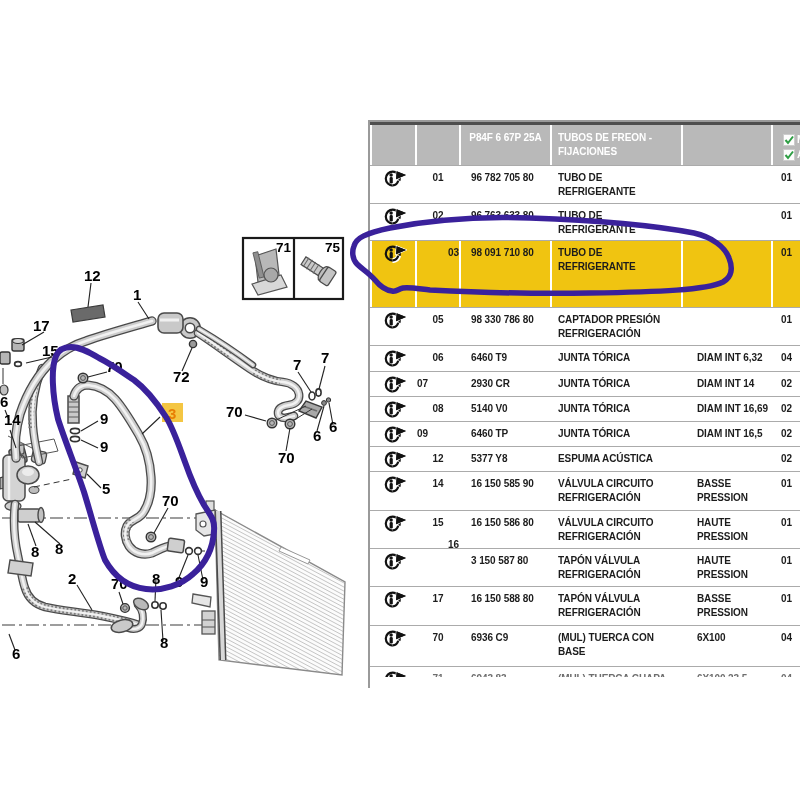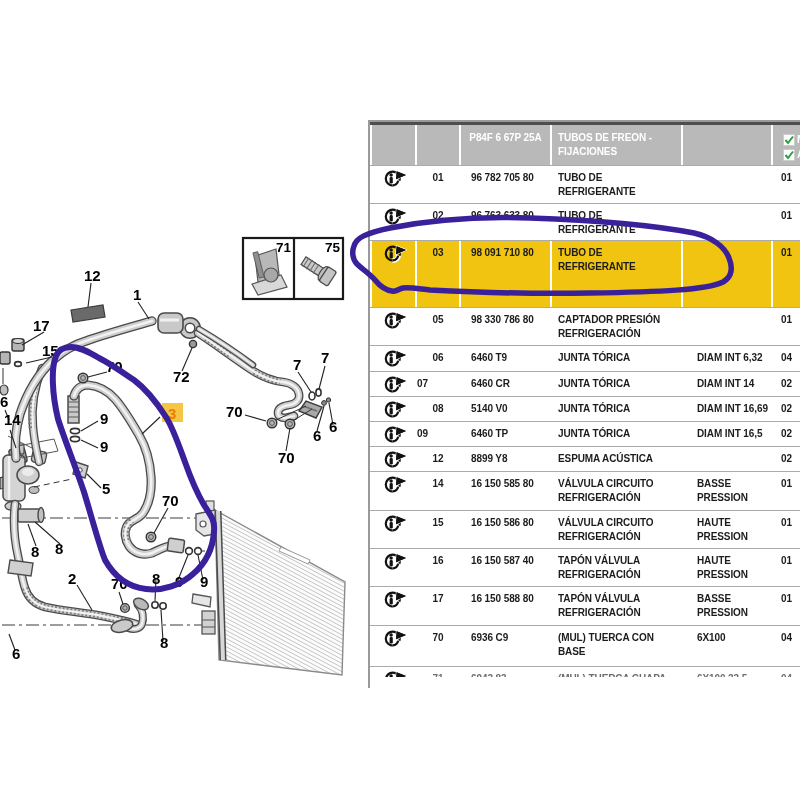--- a/index.html
+++ b/index.html
@@ -79,21 +79,21 @@
     <svg width="23" height="18" viewBox="0 0 23 18" style="position:absolute;left:0;top:0">
 <circle cx="8.8" cy="8.6" r="7" fill="none" stroke="#111" stroke-width="2.2"></circle>
 <circle cx="7.1" cy="4.9" r="1.75" fill="#111" stroke="none"></circle>
 <rect x="5.6" y="7.1" width="3.2" height="6.5" rx="1.3" fill="#111"></rect>
 <path d="M 8.6,15.5 C 11.7,15.7 13.6,14.4 14.8,10.6" fill="none" stroke="#fff" stroke-width="5"></path>
 <path d="M 8.6,15.4 C 11.4,15.5 13.2,14.3 14.2,10.8" fill="none" stroke="#111" stroke-width="2.3"></path>
 <polygon points="12.6,1.2 22,4.9 12.1,9.3" fill="#111" stroke="#fff" stroke-width="1.6" paint-order="stroke"></polygon>
 <polygon points="12.6,1.2 22,4.9 12.1,9.3" fill="#111"></polygon>
 </svg>
   </div>
-<div class="cell" style="left:417px;top:246px;width:42px;text-align:center;color:#1c1c1c">03</div>
+<div class="cell" style="left:417px;top:246px;width:42px;text-align:right;color:#1c1c1c">03</div>
 <div class="cell" style="left:471px;top:246px;color:#1c1c1c">98 091 710 80</div>
 <div class="cell" style="left:558px;top:246px;color:#1c1c1c">TUBO DE<br>REFRIGERANTE</div>
 <div class="cell" style="left:773px;top:246px;width:27px;text-align:center;color:#1c1c1c">01</div>
 
 <div class="sep" style="left:370px;top:307px;width:430px"></div>
 <div style="position:absolute;left:384px;top:312px;width:23px;height:18px">
     <svg width="23" height="18" viewBox="0 0 23 18" style="position:absolute;left:0;top:0">
 <circle cx="8.8" cy="8.6" r="7" fill="none" stroke="#111" stroke-width="2.2"></circle>
 <circle cx="7.1" cy="4.9" r="1.75" fill="#111" stroke="none"></circle>
 <rect x="5.6" y="7.1" width="3.2" height="6.5" rx="1.3" fill="#111"></rect>
@@ -132,21 +132,21 @@
 <circle cx="8.8" cy="8.6" r="7" fill="none" stroke="#111" stroke-width="2.2"></circle>
 <circle cx="7.1" cy="4.9" r="1.75" fill="#111" stroke="none"></circle>
 <rect x="5.6" y="7.1" width="3.2" height="6.5" rx="1.3" fill="#111"></rect>
 <path d="M 8.6,15.5 C 11.7,15.7 13.6,14.4 14.8,10.6" fill="none" stroke="#fff" stroke-width="5"></path>
 <path d="M 8.6,15.4 C 11.4,15.5 13.2,14.3 14.2,10.8" fill="none" stroke="#111" stroke-width="2.3"></path>
 <polygon points="12.6,1.2 22,4.9 12.1,9.3" fill="#111" stroke="#fff" stroke-width="1.6" paint-order="stroke"></polygon>
 <polygon points="12.6,1.2 22,4.9 12.1,9.3" fill="#111"></polygon>
 </svg>
   </div>
 <div class="cell" style="left:417px;top:377px;width:42px;color:#1c1c1c">07</div>
-<div class="cell" style="left:471px;top:377px;color:#1c1c1c">6460 CR</div>
+<div class="cell" style="left:471px;top:377px;color:#1c1c1c">2930 CR</div>
 <div class="cell" style="left:558px;top:377px;color:#1c1c1c">JUNTA TÓRICA</div>
 <div class="cell" style="left:697px;top:377px;color:#1c1c1c">DIAM INT 14</div>
 <div class="cell" style="left:773px;top:377px;width:27px;text-align:center;color:#1c1c1c">02</div>
 
 <div class="sep" style="left:370px;top:396px;width:430px"></div>
 <div style="position:absolute;left:384px;top:401px;width:23px;height:18px">
     <svg width="23" height="18" viewBox="0 0 23 18" style="position:absolute;left:0;top:0">
 <circle cx="8.8" cy="8.6" r="7" fill="none" stroke="#111" stroke-width="2.2"></circle>
 <circle cx="7.1" cy="4.9" r="1.75" fill="#111" stroke="none"></circle>
 <rect x="5.6" y="7.1" width="3.2" height="6.5" rx="1.3" fill="#111"></rect>
@@ -186,38 +186,38 @@
 <circle cx="8.8" cy="8.6" r="7" fill="none" stroke="#111" stroke-width="2.2"></circle>
 <circle cx="7.1" cy="4.9" r="1.75" fill="#111" stroke="none"></circle>
 <rect x="5.6" y="7.1" width="3.2" height="6.5" rx="1.3" fill="#111"></rect>
 <path d="M 8.6,15.5 C 11.7,15.7 13.6,14.4 14.8,10.6" fill="none" stroke="#fff" stroke-width="5"></path>
 <path d="M 8.6,15.4 C 11.4,15.5 13.2,14.3 14.2,10.8" fill="none" stroke="#111" stroke-width="2.3"></path>
 <polygon points="12.6,1.2 22,4.9 12.1,9.3" fill="#111" stroke="#fff" stroke-width="1.6" paint-order="stroke"></polygon>
 <polygon points="12.6,1.2 22,4.9 12.1,9.3" fill="#111"></polygon>
 </svg>
   </div>
 <div class="cell" style="left:417px;top:452px;width:42px;text-align:center;color:#1c1c1c">12</div>
-<div class="cell" style="left:471px;top:452px;color:#1c1c1c">8899 Y8</div>
+<div class="cell" style="left:471px;top:452px;color:#1c1c1c">5377 Y8</div>
 <div class="cell" style="left:558px;top:452px;color:#1c1c1c">ESPUMA ACÚSTICA</div>
 <div class="cell" style="left:773px;top:452px;width:27px;text-align:center;color:#1c1c1c">02</div>
 
 <div class="sep" style="left:370px;top:471px;width:430px"></div>
 <div style="position:absolute;left:384px;top:476px;width:23px;height:18px">
     <svg width="23" height="18" viewBox="0 0 23 18" style="position:absolute;left:0;top:0">
 <circle cx="8.8" cy="8.6" r="7" fill="none" stroke="#111" stroke-width="2.2"></circle>
 <circle cx="7.1" cy="4.9" r="1.75" fill="#111" stroke="none"></circle>
 <rect x="5.6" y="7.1" width="3.2" height="6.5" rx="1.3" fill="#111"></rect>
 <path d="M 8.6,15.5 C 11.7,15.7 13.6,14.4 14.8,10.6" fill="none" stroke="#fff" stroke-width="5"></path>
 <path d="M 8.6,15.4 C 11.4,15.5 13.2,14.3 14.2,10.8" fill="none" stroke="#111" stroke-width="2.3"></path>
 <polygon points="12.6,1.2 22,4.9 12.1,9.3" fill="#111" stroke="#fff" stroke-width="1.6" paint-order="stroke"></polygon>
 <polygon points="12.6,1.2 22,4.9 12.1,9.3" fill="#111"></polygon>
 </svg>
   </div>
 <div class="cell" style="left:417px;top:477px;width:42px;text-align:center;color:#1c1c1c">14</div>
-<div class="cell" style="left:471px;top:477px;color:#1c1c1c">16 150 585 80</div>
+<div class="cell" style="left:471px;top:477px;color:#1c1c1c">16 150 585 90</div>
 <div class="cell" style="left:558px;top:477px;color:#1c1c1c">VÁLVULA CIRCUITO<br>REFRIGERACIÓN</div>
 <div class="cell" style="left:697px;top:477px;color:#1c1c1c">BASSE<br>PRESSION</div>
 <div class="cell" style="left:773px;top:477px;width:27px;text-align:center;color:#1c1c1c">01</div>
 
 <div class="sep" style="left:370px;top:510px;width:430px"></div>
 <div style="position:absolute;left:384px;top:515px;width:23px;height:18px">
     <svg width="23" height="18" viewBox="0 0 23 18" style="position:absolute;left:0;top:0">
 <circle cx="8.8" cy="8.6" r="7" fill="none" stroke="#111" stroke-width="2.2"></circle>
 <circle cx="7.1" cy="4.9" r="1.75" fill="#111" stroke="none"></circle>
 <rect x="5.6" y="7.1" width="3.2" height="6.5" rx="1.3" fill="#111"></rect>
@@ -238,22 +238,22 @@
     <svg width="23" height="18" viewBox="0 0 23 18" style="position:absolute;left:0;top:0">
 <circle cx="8.8" cy="8.6" r="7" fill="none" stroke="#111" stroke-width="2.2"></circle>
 <circle cx="7.1" cy="4.9" r="1.75" fill="#111" stroke="none"></circle>
 <rect x="5.6" y="7.1" width="3.2" height="6.5" rx="1.3" fill="#111"></rect>
 <path d="M 8.6,15.5 C 11.7,15.7 13.6,14.4 14.8,10.6" fill="none" stroke="#fff" stroke-width="5"></path>
 <path d="M 8.6,15.4 C 11.4,15.5 13.2,14.3 14.2,10.8" fill="none" stroke="#111" stroke-width="2.3"></path>
 <polygon points="12.6,1.2 22,4.9 12.1,9.3" fill="#111" stroke="#fff" stroke-width="1.6" paint-order="stroke"></polygon>
 <polygon points="12.6,1.2 22,4.9 12.1,9.3" fill="#111"></polygon>
 </svg>
   </div>
-<div class="cell" style="left:417px;top:554px;width:42px;text-align:center;color:#1c1c1c">16</div>
-<div class="cell" style="left:471px;top:554px;color:#1c1c1c">16 150 587 40</div>
+<div class="cell" style="left:417px;top:538px;width:42px;text-align:right;color:#1c1c1c">16</div>
+<div class="cell" style="left:471px;top:554px;color:#1c1c1c">3 150 587 80</div>
 <div class="cell" style="left:558px;top:554px;color:#1c1c1c">TAPÓN VÁLVULA<br>REFRIGERACIÓN</div>
 <div class="cell" style="left:697px;top:554px;color:#1c1c1c">HAUTE<br>PRESSION</div>
 <div class="cell" style="left:773px;top:554px;width:27px;text-align:center;color:#1c1c1c">01</div>
 
 <div class="sep" style="left:370px;top:586px;width:430px"></div>
 <div style="position:absolute;left:384px;top:591px;width:23px;height:18px">
     <svg width="23" height="18" viewBox="0 0 23 18" style="position:absolute;left:0;top:0">
 <circle cx="8.8" cy="8.6" r="7" fill="none" stroke="#111" stroke-width="2.2"></circle>
 <circle cx="7.1" cy="4.9" r="1.75" fill="#111" stroke="none"></circle>
 <rect x="5.6" y="7.1" width="3.2" height="6.5" rx="1.3" fill="#111"></rect>

